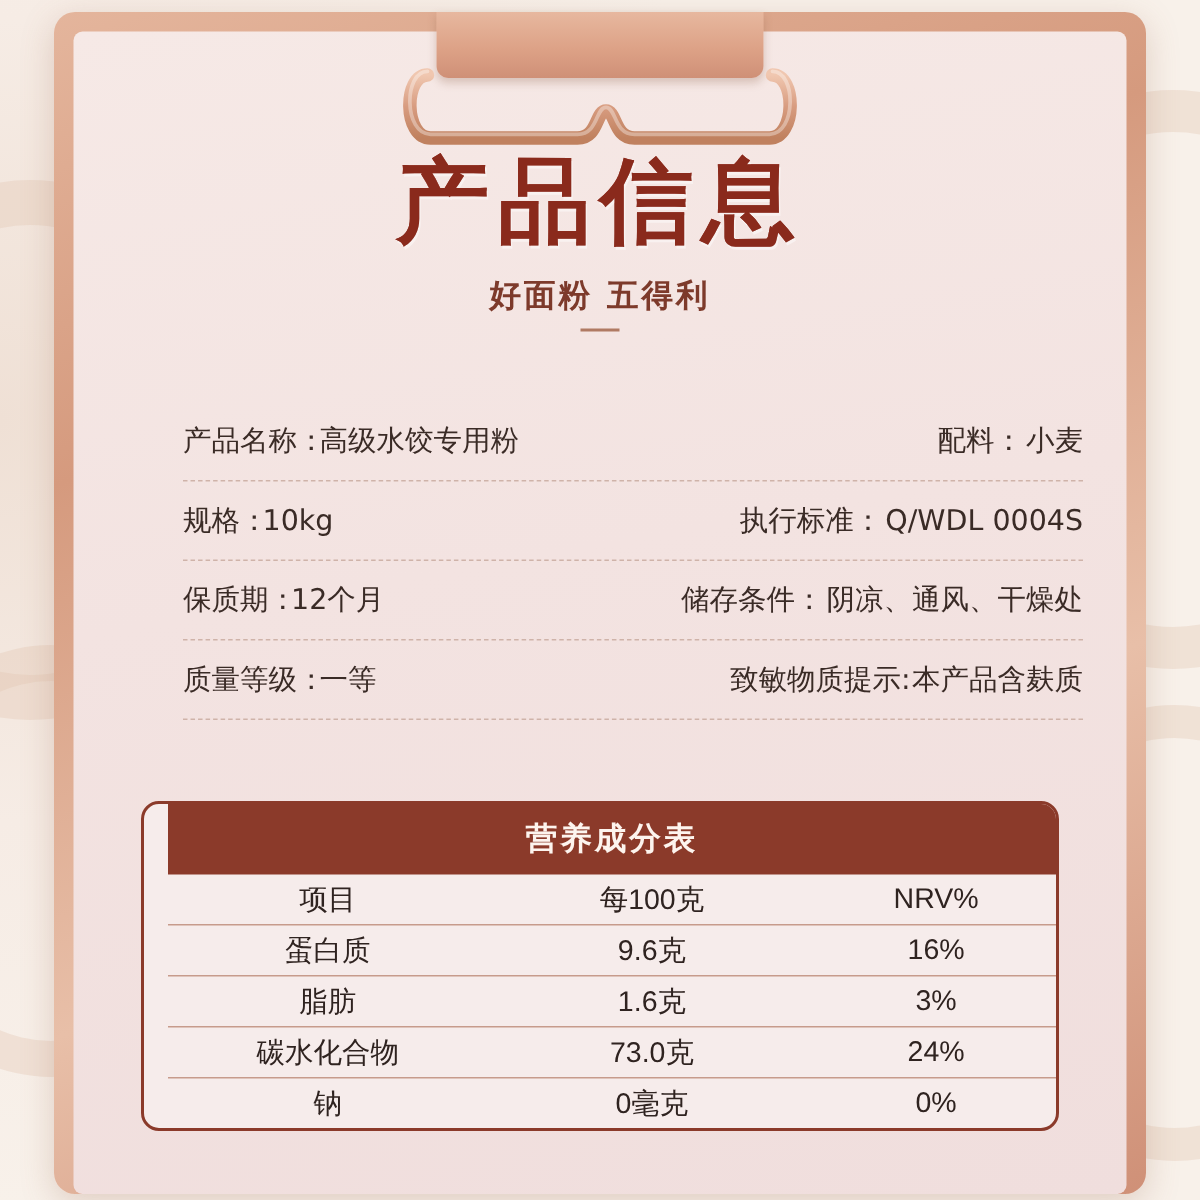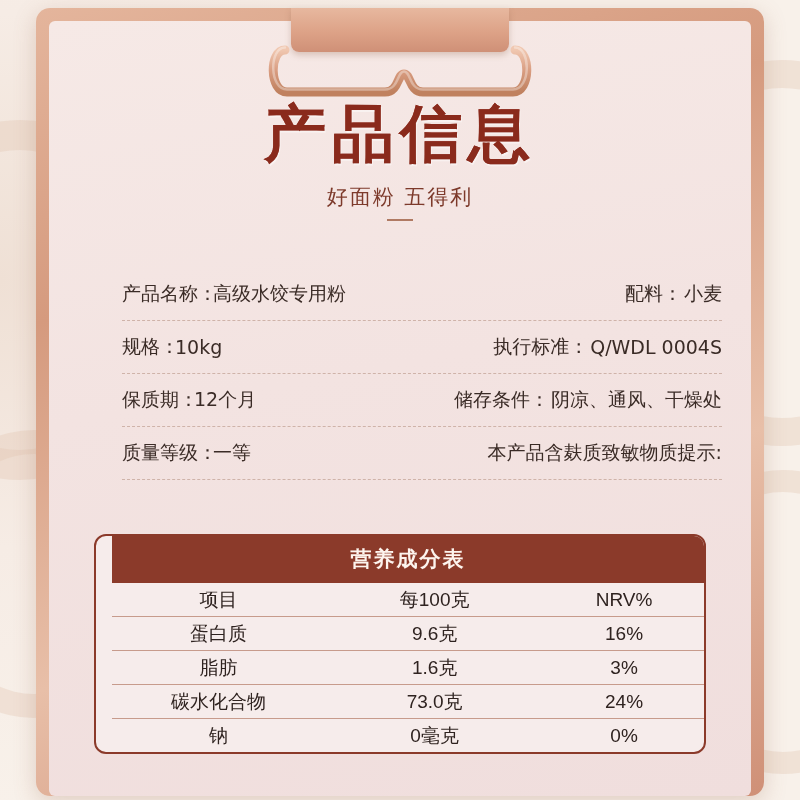--- a/index.html
+++ b/index.html
@@ -94,21 +94,21 @@
     background: linear-gradient(180deg, #9b3120 0%, #7d2418 100%);
     -webkit-background-clip: text;
     background-clip: text;
     line-height: 1.15;
     text-shadow: 1px 2px 0 rgba(255, 255, 255, .45);
   }
   .sub-title {
     margin-top: 14px;
     font-family: "DejaVu Sans", sans-serif;
     font-size: 21px;
-    font-weight: normal;
+    font-weight: bold;
     color: #7d3a2b;
     letter-spacing: 2px;
   }
   .sub-rule {
     margin: 8px auto 0;
     width: 26px;
     height: 2px;
     background: #b07a63;
   }
 
@@ -224,22 +224,22 @@
     <div class="info-row">
       <span class="cell-left">保质期：</span>
       <span class="cell-mid" style="text-align:left;margin-left:-4px;">12个月</span>
       <span class="cell-right">储存条件：</span>
       <span class="cell-right" style="margin-left:2px;">阴凉、通风、干燥处</span>
     </div>
 
     <div class="info-row">
       <span class="cell-left">质量等级：</span>
       <span class="cell-mid" style="text-align:left;margin-left:-4px;">一等</span>
+      <span class="cell-right">致敏物质提示:</span>
       <span class="cell-right" style="margin-left:1px;">本产品含麸质</span>
-      <span class="cell-right">致敏物质提示:</span>
     </div>
 
   </div>
 
   <div class="nutrition">
     <div class="nutrition-head">营养成分表</div>
 
     <div class="n-row">
       <span class="n-c1">项目</span>
       <span class="n-c2">每100克</span>

